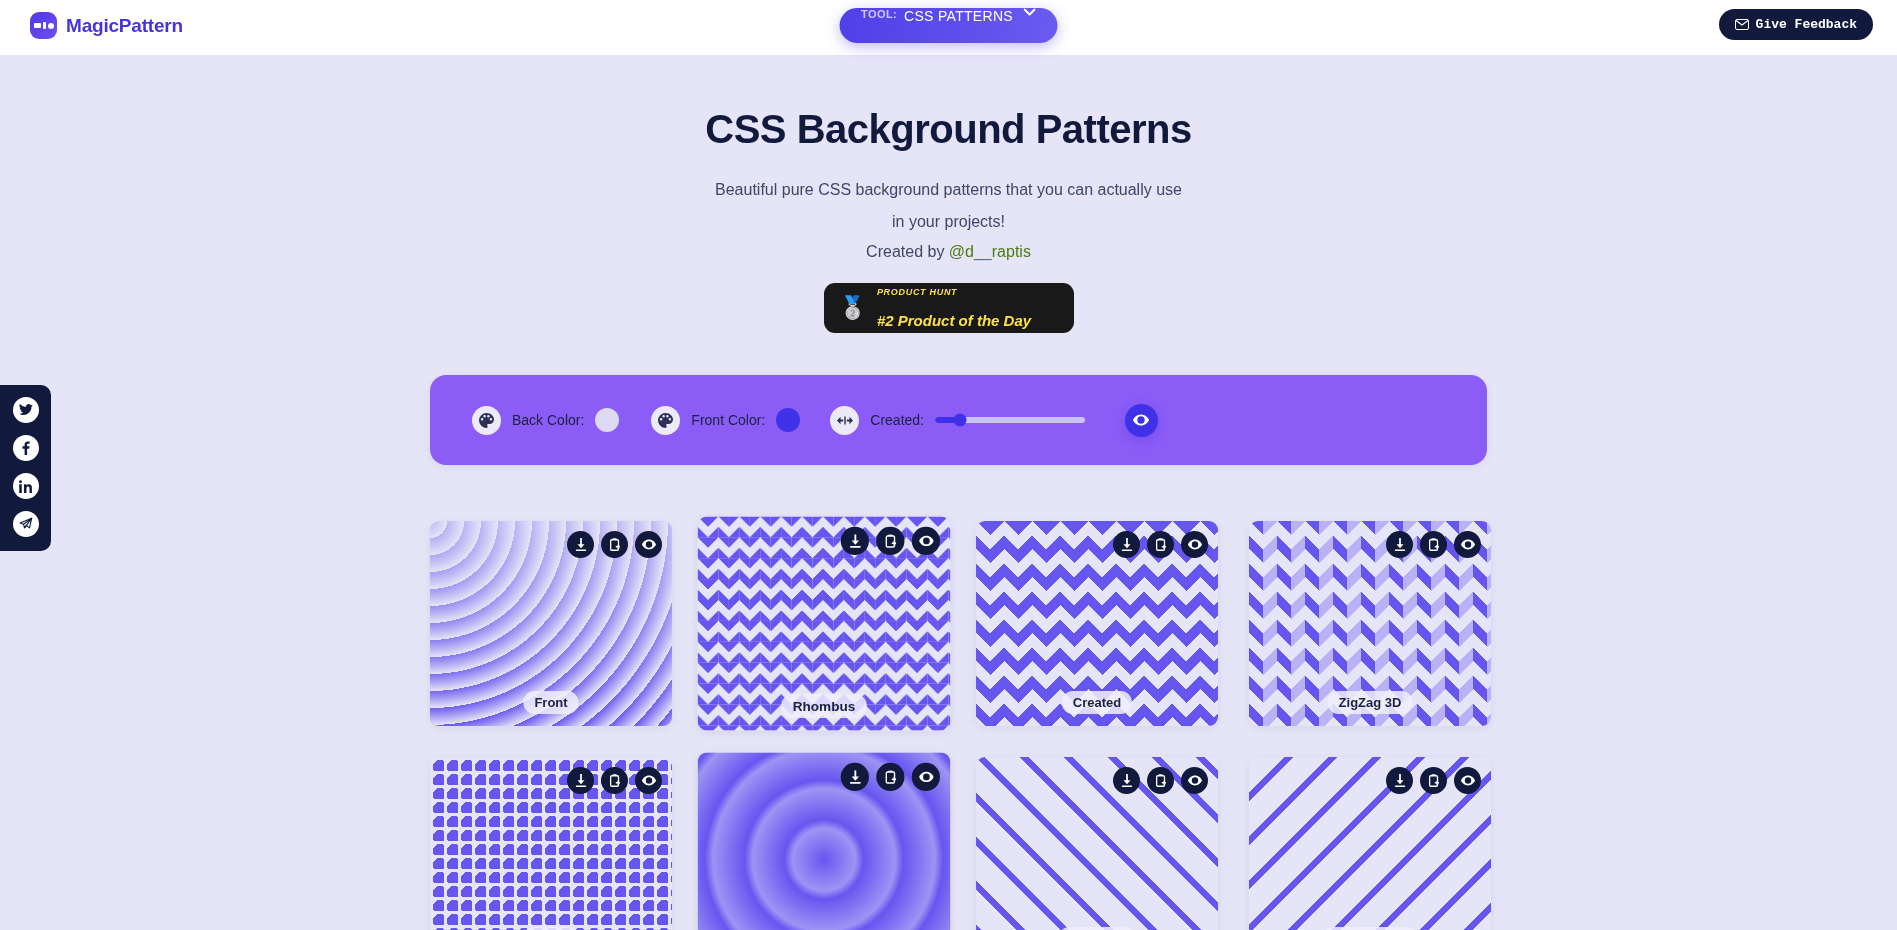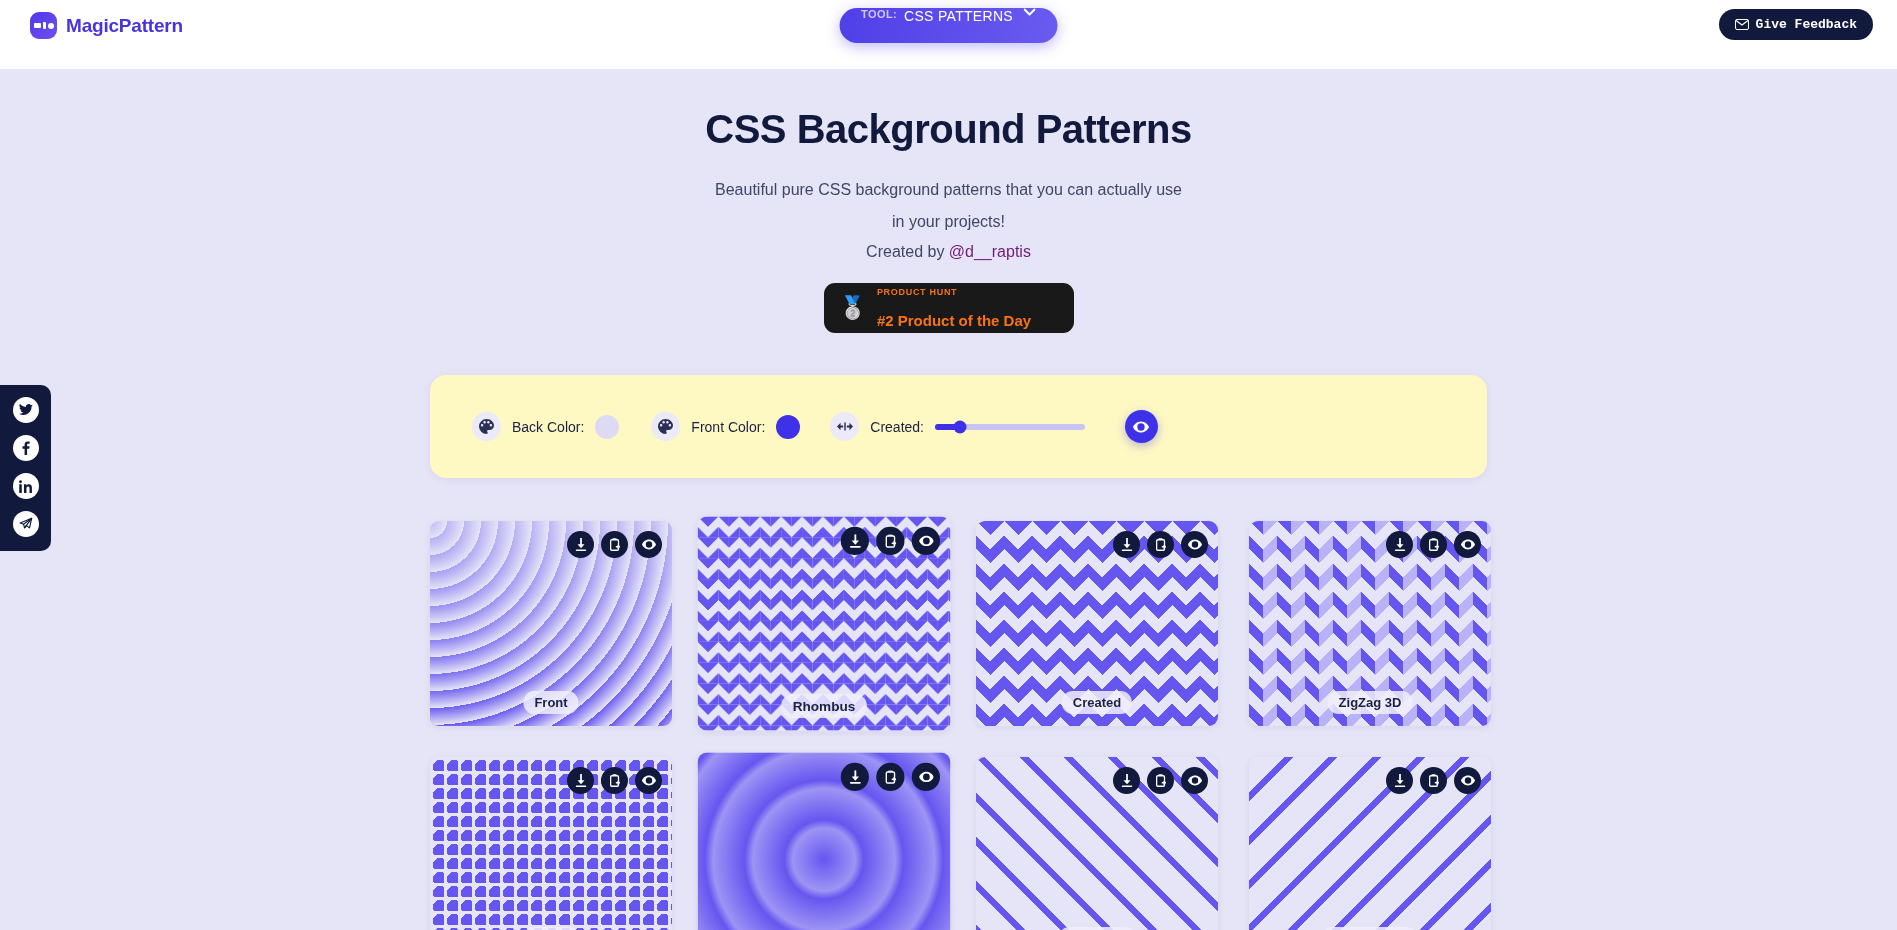--- a/index.html
+++ b/index.html
@@ -8,21 +8,21 @@
     width: 1897px; height: 930px;
     overflow: hidden;
     font-family: "Liberation Sans", sans-serif;
     background: #e6e4f7;
     color: #101534;
   }
 
   
   .topbar {
     position: absolute; top:0; left:0;
-    width: 1897px; height: 69px;
+    width: 1897px; height: 55px;
     background: #ffffff;
     display: flex; align-items: center;
     z-index: 60;
   }
   .brand {
     position: absolute; left: 30px; top: 12px;
     display: flex; align-items: center; gap: 9px;
   }
   .brand-logo {
     width: 27px; height: 27px; border-radius: 9px;
@@ -77,38 +77,38 @@
   .hero { position:absolute; top:55px; left:0; width:1897px; text-align:center; }
   .hero h1 {
     margin-top: 52px;
     font-size: 40px; font-weight: 700; color:#111a3c; letter-spacing:-0.5px;
   }
   .hero .sub {
     margin: 22px auto 0; width: 480px;
     font-size: 16px; line-height: 32px; color:#3f4667;
   }
   .hero .created { margin-top: 5px; font-size:16px; color:#3f4667; }
-  .hero .created a { color:#701a75; text-decoration:none; }
+  .hero .created a { color:#4d7c0f; text-decoration:none; }
 
   .ph-badge {
     margin: 22px auto 0; width: 250px; height: 50px;
     background:#191919; border-radius: 11px;
     display:flex; align-items:center; gap:10px; padding: 0 16px;
     cursor:pointer;
   }
   .ph-badge .medal { font-size: 22px; line-height:1; }
-  .ph-badge .txt { text-align:left; color:#f97316; }
+  .ph-badge .txt { text-align:left; color:#fde047;font-style:italic; }
   .ph-badge .kicker { font-size: 9px; font-weight:700; letter-spacing:.7px; }
   .ph-badge .title { font-size: 15px; font-weight:700; margin-top:15px; }
 
   
   .controls {
     position:absolute; left:430px; top:375px;
-    width: 1057px; height: 103px;
-    background:#fef9c3; border-radius: 16px;
+    width: 1057px; height: 90px;
+    background:#8b5cf6; border-radius: 16px;
     box-shadow: 0 2px 10px rgba(30,25,90,.06);
     display:flex; align-items:center;
   }
   .ctl { display:flex; align-items:center; gap:11px; }
   .ctl .ico {
     width: 29px; height: 29px; border-radius:50%;
     background:#eceaf8; display:flex; align-items:center; justify-content:center;
     color:#2b3054;
   }
   .ctl .cap { font-size: 14px; color:#1b2140; font-weight:400; }

